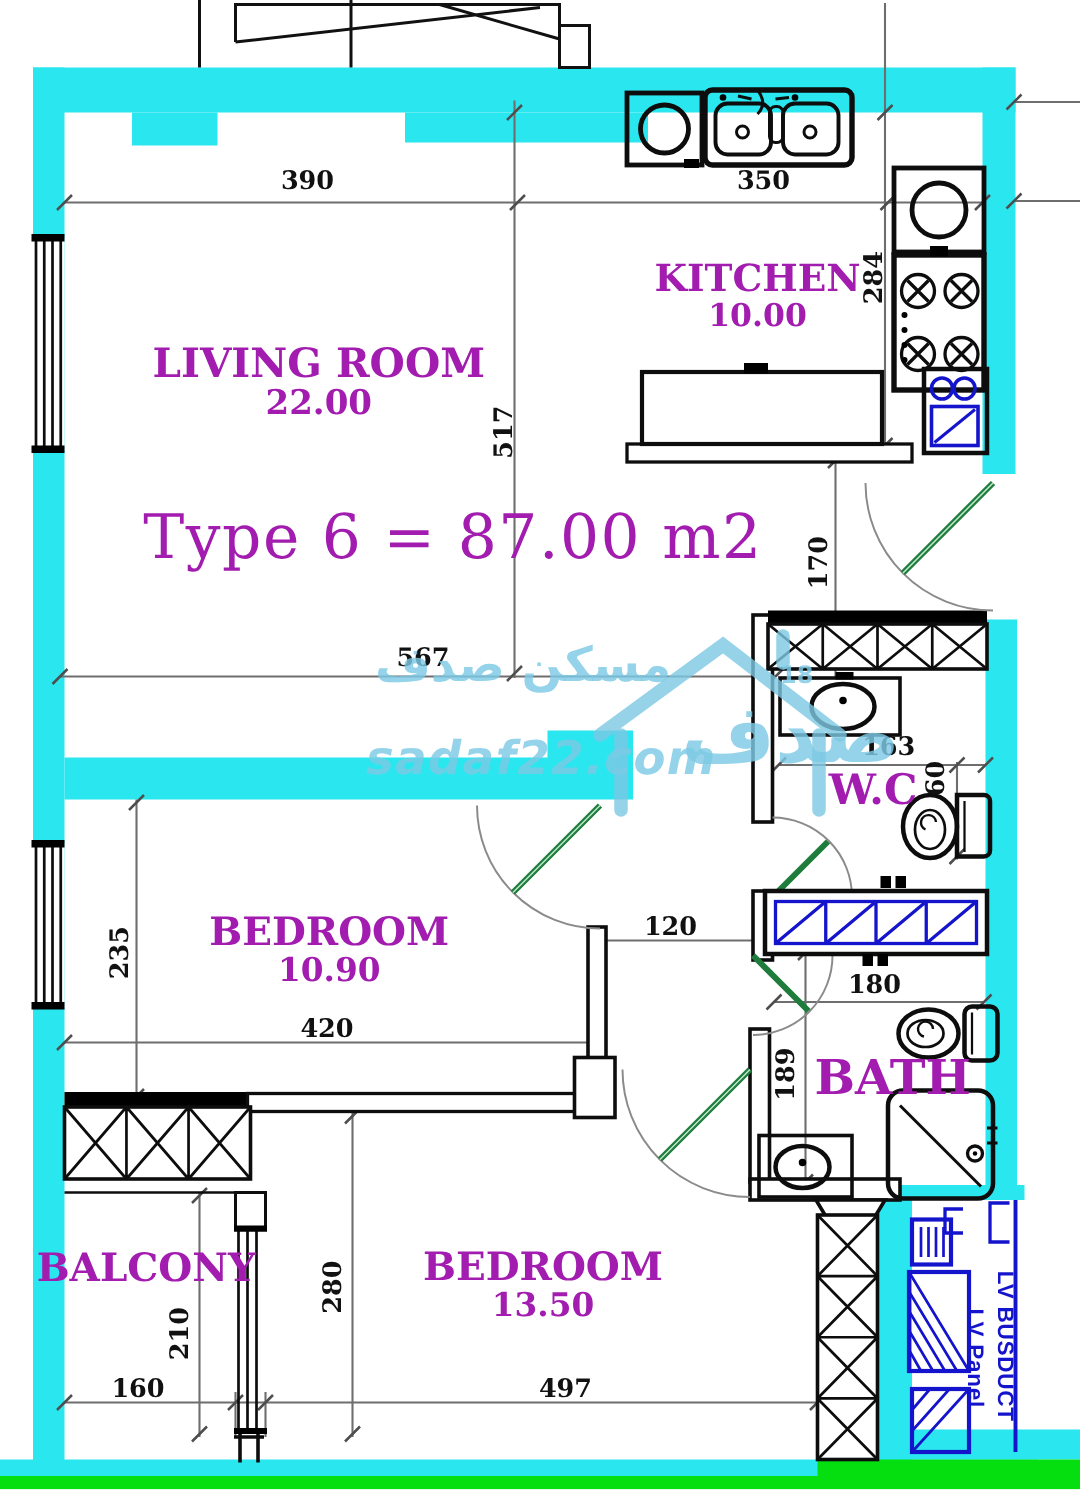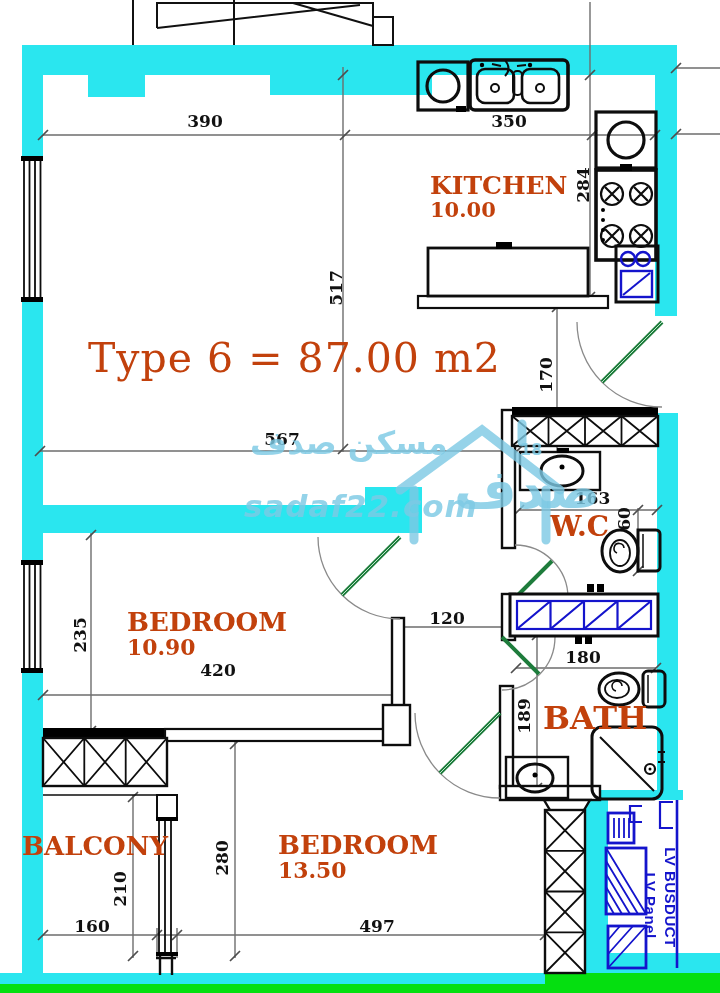--- a/index.html
+++ b/index.html
@@ -1,21 +1,21 @@
 <!DOCTYPE html>
 <html><head>
 <meta charset="utf-8">
 <style>
   html,body{margin:0;padding:0;background:#ffffff;}
   #plan{position:relative;width:720px;height:993px;background:#ffffff;overflow:hidden;
         font-family:"DejaVu Serif",serif;}
   .wall{position:absolute;background:#2ae6ef;}
   .plinth{position:absolute;background:#05df10;}
   svg.layer{position:absolute;left:0;top:0;}
-  .room{position:absolute;text-align:left;font-weight:700;color:#c2410c;line-height:1.08;
+  .room{position:absolute;text-align:center;font-weight:700;color:#a21caf;line-height:1.08;
         font-family:"DejaVu Serif",serif;}
   .room .area{display:block;font-size:0.84em;}
   .dim{position:absolute;font:700 17px "DejaVu Serif",serif;color:#111;text-align:center;width:50px;}
   .dim.rot{transform:rotate(-90deg);}
   .lvtext{position:absolute;font:700 15px "Liberation Sans",sans-serif;color:#1414cc;
           text-align:center;transform:rotate(90deg);letter-spacing:.5px;white-space:nowrap;}
   #wm{position:absolute;left:0;top:0;width:632px;height:993px;pointer-events:none;margin-left:22px;}
   .wmtext{position:absolute;color:rgba(125,201,228,.82);font-weight:700;}
 </style>
 </head>
@@ -214,20 +214,24 @@
       <path d="M642,806 h-12 v16 h12 M673,802 h-13 v26 h13" stroke-width="2.2"></path>
       <rect x="608" y="813" width="26" height="30" stroke-width="2.8"></rect>
       <path d="M614,818 V838 M619,818 V838 M624,818 V838 M629,818 V838" stroke-width="1.8"></path>
       <rect x="606" y="848" width="40" height="66" stroke-width="2.8"></rect>
       <path d="M606,848 L646,914 M606,861 L638,914 M606,874 L630,914 M606,887 L622,914 M606,900 L614,914" stroke-width="1.8"></path>
       <rect x="608" y="926" width="38" height="42" stroke-width="2.8"></rect>
       <path d="M608,968 L646,926 M608,954 L633,926 M608,940 L620,926" stroke-width="1.8"></path>
     </g>
   </svg>
 
+  <div class="room" style="left:100px;top:228px;width:225px;font-size:27px;">
+    <span>LIVING  ROOM</span>
+    <span class="area">22.00</span>
+  </div>
   <div class="room" style="left:430px;top:172px;width:150px;font-size:25px;">
     <span>KITCHEN</span>
     <span class="area">10.00</span>
   </div>
   <div class="room" style="left:127px;top:608px;width:185px;font-size:26px;">
     <span>BEDROOM</span>
     <span class="area">10.90</span>
   </div>
   <div class="room" style="left:278px;top:831px;width:168px;font-size:26px;">
     <span>BEDROOM</span>
@@ -242,21 +246,21 @@
   <div class="dim" style="left:180px;top:111px;">390</div>
   <div class="dim" style="left:481px;top:111px;width:56px;">350</div>
   <div class="dim rot" style="left:558px;top:175px;">284</div>
   <div class="dim rot" style="left:311px;top:278px;">517</div>
   <div class="dim rot" style="left:521px;top:365px;">170</div>
   <div class="dim" style="left:247px;top:429px;width:70px;">567</div>
   <div class="dim" style="left:565px;top:488px;width:55px;">163</div>
   <div class="dim rot" style="left:599px;top:509px;">60</div>
   <div class="dim" style="left:422px;top:608px;">120</div>
   <div class="dim" style="left:558px;top:647px;">180</div>
-  <div class="dim" style="left:193px;top:660px;">420</div>
+  <div class="dim" style="left:193px;top:676px;">420</div>
   <div class="dim rot" style="left:55px;top:625px;">235</div>
   <div class="dim rot" style="left:499px;top:706px;">189</div>
   <div class="dim rot" style="left:197px;top:848px;">280</div>
   <div class="dim rot" style="left:95px;top:879px;">210</div>
   <div class="dim" style="left:67px;top:916px;">160</div>
   <div class="dim" style="left:352px;top:916px;">497</div>
 
   <div class="lvtext" style="left:604px;top:889px;width:132px;">LV  BUSDUCT</div>
   <div class="lvtext" style="left:607px;top:897px;width:86px;">LV  Panel</div>
 

